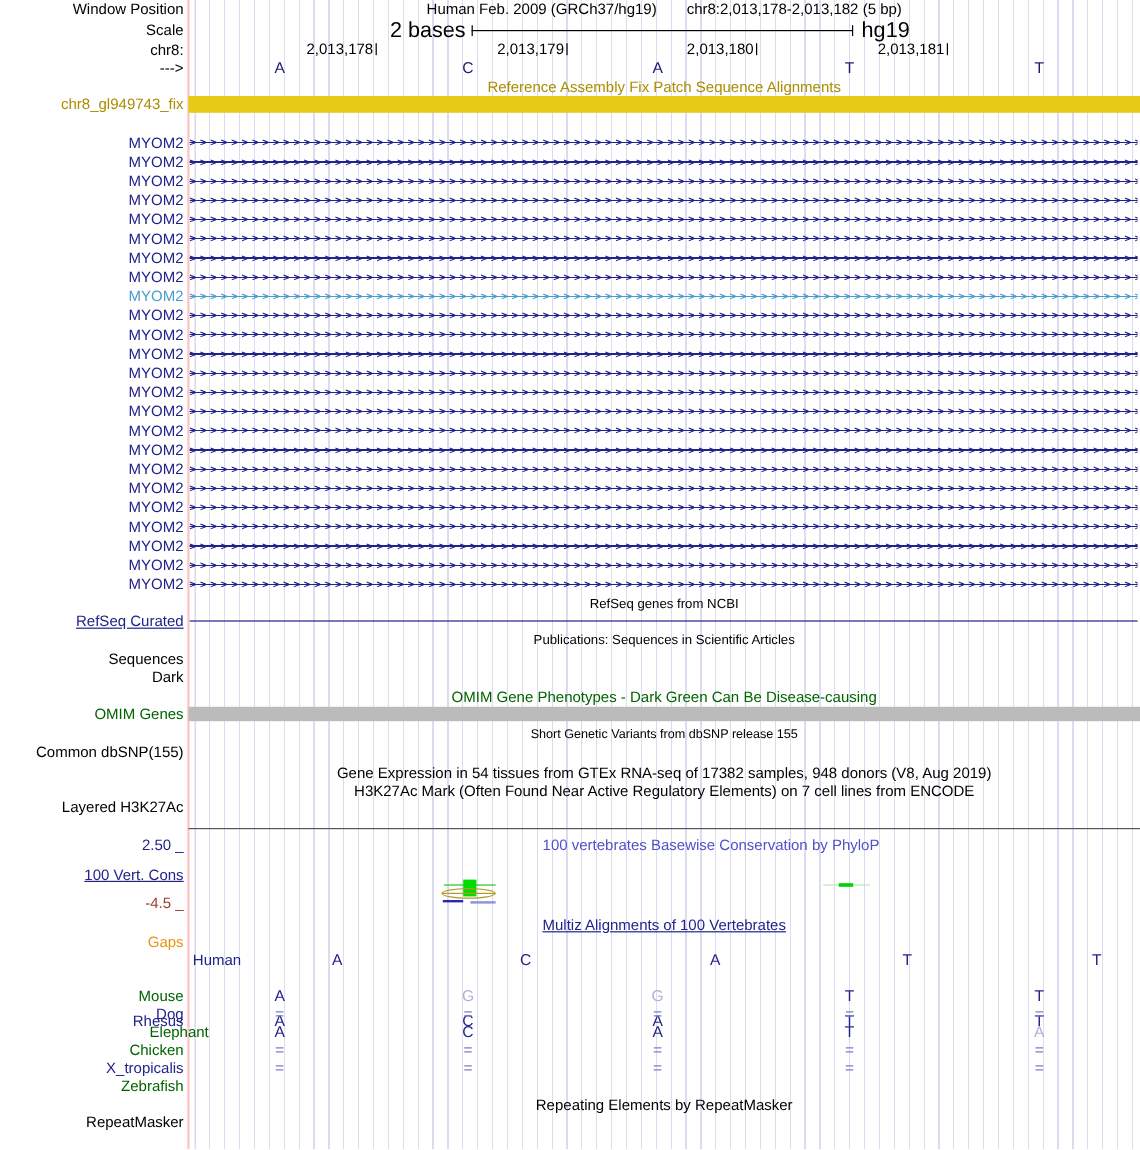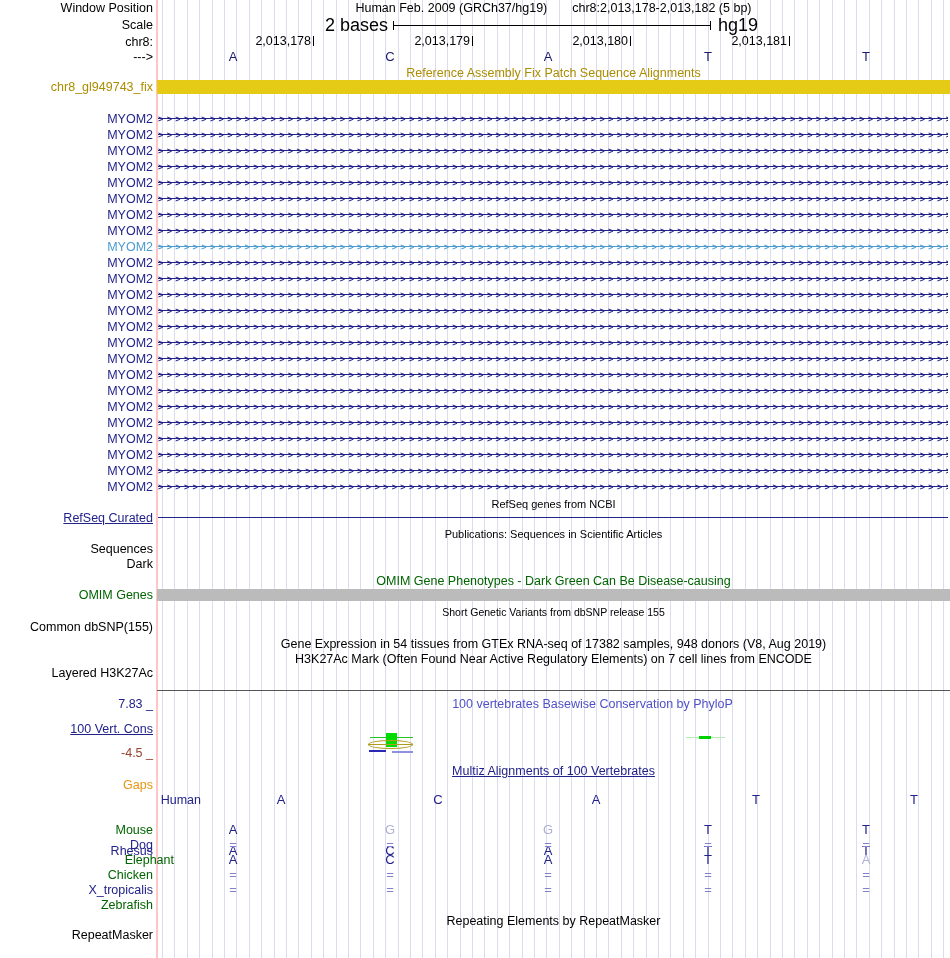--- a/index.html
+++ b/index.html
@@ -192,21 +192,21 @@
   <div class="rlabel green" style="top:588px">OMIM Genes</div>
 
   <div class="ctitle black tiny" style="top:605px">Short Genetic Variants from dbSNP release 155</div>
   <div class="rlabel black" style="top:620px">Common dbSNP(155)</div>
 
   <div class="ctitle black" style="top:637px">Gene Expression in 54 tissues from GTEx RNA-seq of 17382 samples, 948 donors (V8, Aug 2019)</div>
   <div class="ctitle black" style="top:652px">H3K27Ac Mark (Often Found Near Active Regulatory Elements) on 7 cell lines from ENCODE</div>
   <div class="rlabel black" style="top:666px">Layered H3K27Ac</div>
 
   <div class="hline" style="left:157px;top:690px;width:793px;background:#555"></div>
-  <div class="rlabel" id="cons-max" style="top: 697px; color: rgb(34, 34, 139);">7.83 _</div>
+  <div class="rlabel" id="cons-max" style="top: 697px; color: rgb(34, 34, 139);">2.50 _</div>
   <div class="ctitle" id="cons-title" style="top: 697px; color: rgb(80, 80, 200); padding-left: 39px;">100 vertebrates Basewise Conservation by PhyloP</div>
   <div class="rlabel navy" style="top:722px">100 Vert. Cons</div>
   <div class="rlabel" id="cons-min" style="top: 746px; color: rgb(151, 64, 44);">-4.5 _</div>
 
   <div class="glyph" style="left:370px;top:737px;width:43px;height:1px;background:#22c822"></div>
   <div class="glyph" style="left:386px;top:733px;width:11px;height:14px;background:#00dc00"></div>
   <div class="glyph" style="left:368px;top:740px;width:45px;height:9px;border:1.5px solid #b09c20;border-radius:50%;box-sizing:border-box"></div>
   <div class="glyph" style="left:368px;top:744px;width:45px;height:1px;background:#b09c20"></div>
   <div class="glyph" style="left:369px;top:750px;width:17px;height:2px;background:#2828b4"></div>
   <div class="glyph" style="left:392px;top:751px;width:21px;height:2px;background:#9090e0"></div>

